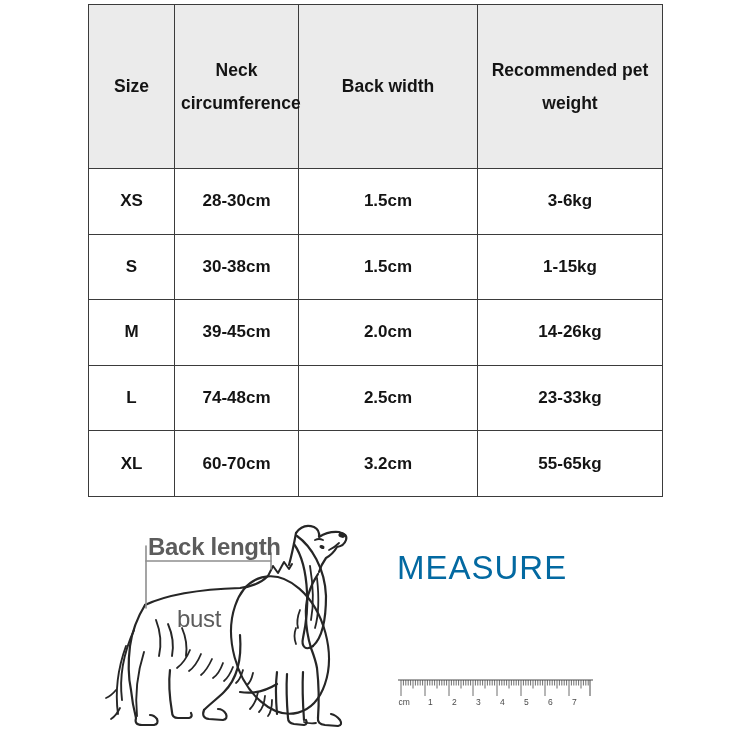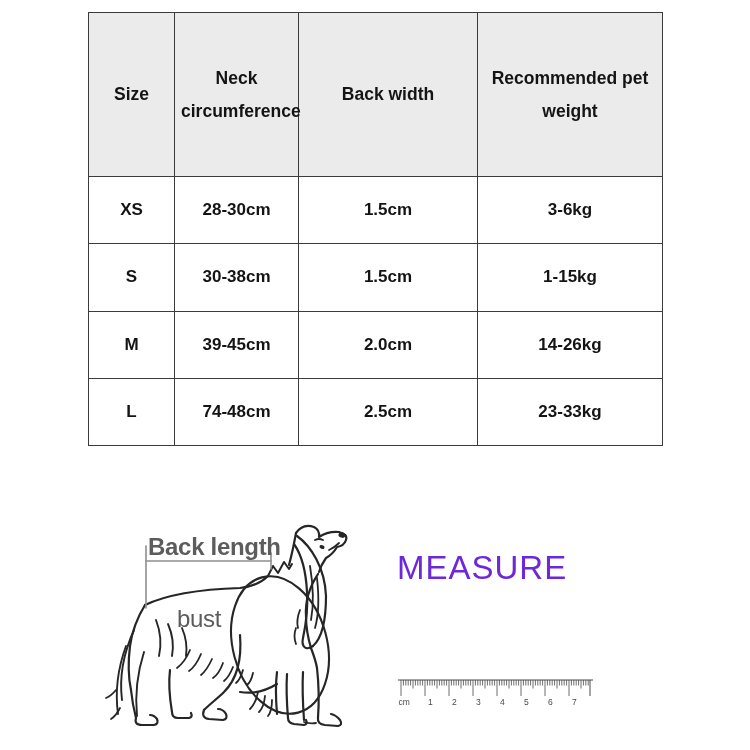--- a/index.html
+++ b/index.html
@@ -2,41 +2,41 @@
 <html><head>
 <meta charset="utf-8">
 <style>
   * { margin:0; padding:0; box-sizing:border-box; }
   html,body { width:750px; height:750px; background:#ffffff; overflow:hidden;
               font-family:"Liberation Sans", sans-serif; }
   .screen { position:relative; width:750px; height:750px; background:#fff; }
 
   
   table.size-chart {
-    position:absolute; left:88px; top:12px; width:574px; height:434px;
+    position:absolute; left:88px; top:4px; width:574px; height:493px;
     border-collapse:collapse; table-layout:fixed;
   }
   table.size-chart th, table.size-chart td {
     border:1.4px solid #3b3b3b; text-align:center; vertical-align:middle;
     color:#141414; font-weight:bold; font-size:17px; padding:0 6px;
   }
   table.size-chart th {
     background:#ebebeb; height:164px; line-height:1.85; font-size:17.5px;
   }
   table.size-chart td { background:#ffffff;margin-left:13px; }
 
   
   .measure-label {
     position:absolute; color:#5c5c5c; font-size:24px; letter-spacing:-0.3px;
     white-space:nowrap;
   }
   #back-length-label { left:148px; top:533px;font-weight:bold; }
   #bust-label  { left:177px; top:605px; }
   #measure-title {
-    position:absolute; left:397px; top:549px; color:#6d28d9;
+    position:absolute; left:397px; top:549px; color:#0369a1;
     font-size:33px; letter-spacing:1px; white-space:nowrap;
   }
   #dog-svg   { position:absolute; left:90px; top:520px; }
   #ruler-svg { position:absolute; left:396px; top:676px; }
 </style>
 </head>
 <body>
 
 <div class="screen">
 
@@ -72,20 +72,26 @@
         <td>M</td>
         <td>39-45cm</td>
         <td>2.0cm</td>
         <td>14-26kg</td>
       </tr>
       <tr>
         <td>L</td>
         <td>74-48cm</td>
         <td>2.5cm</td>
         <td>23-33kg</td>
+      </tr>
+      <tr>
+        <td>XL</td>
+        <td>60-70cm</td>
+        <td>3.2cm</td>
+        <td>55-65kg</td>
       </tr>
     </tbody>
   </table>
 
   <svg id="dog-svg" width="260" height="230" viewBox="0 0 260 230" fill="none" stroke="#262626" stroke-width="2.2" stroke-linecap="round" stroke-linejoin="round">
 
     <path d="M55,85 C80,73 120,69 150,68 C160,67 170,64 178,56"></path>
 
     <path d="M178,56 l5,-10 l5,7 l6,-11 l5,7 l3,-5" stroke-width="2"></path>
 

